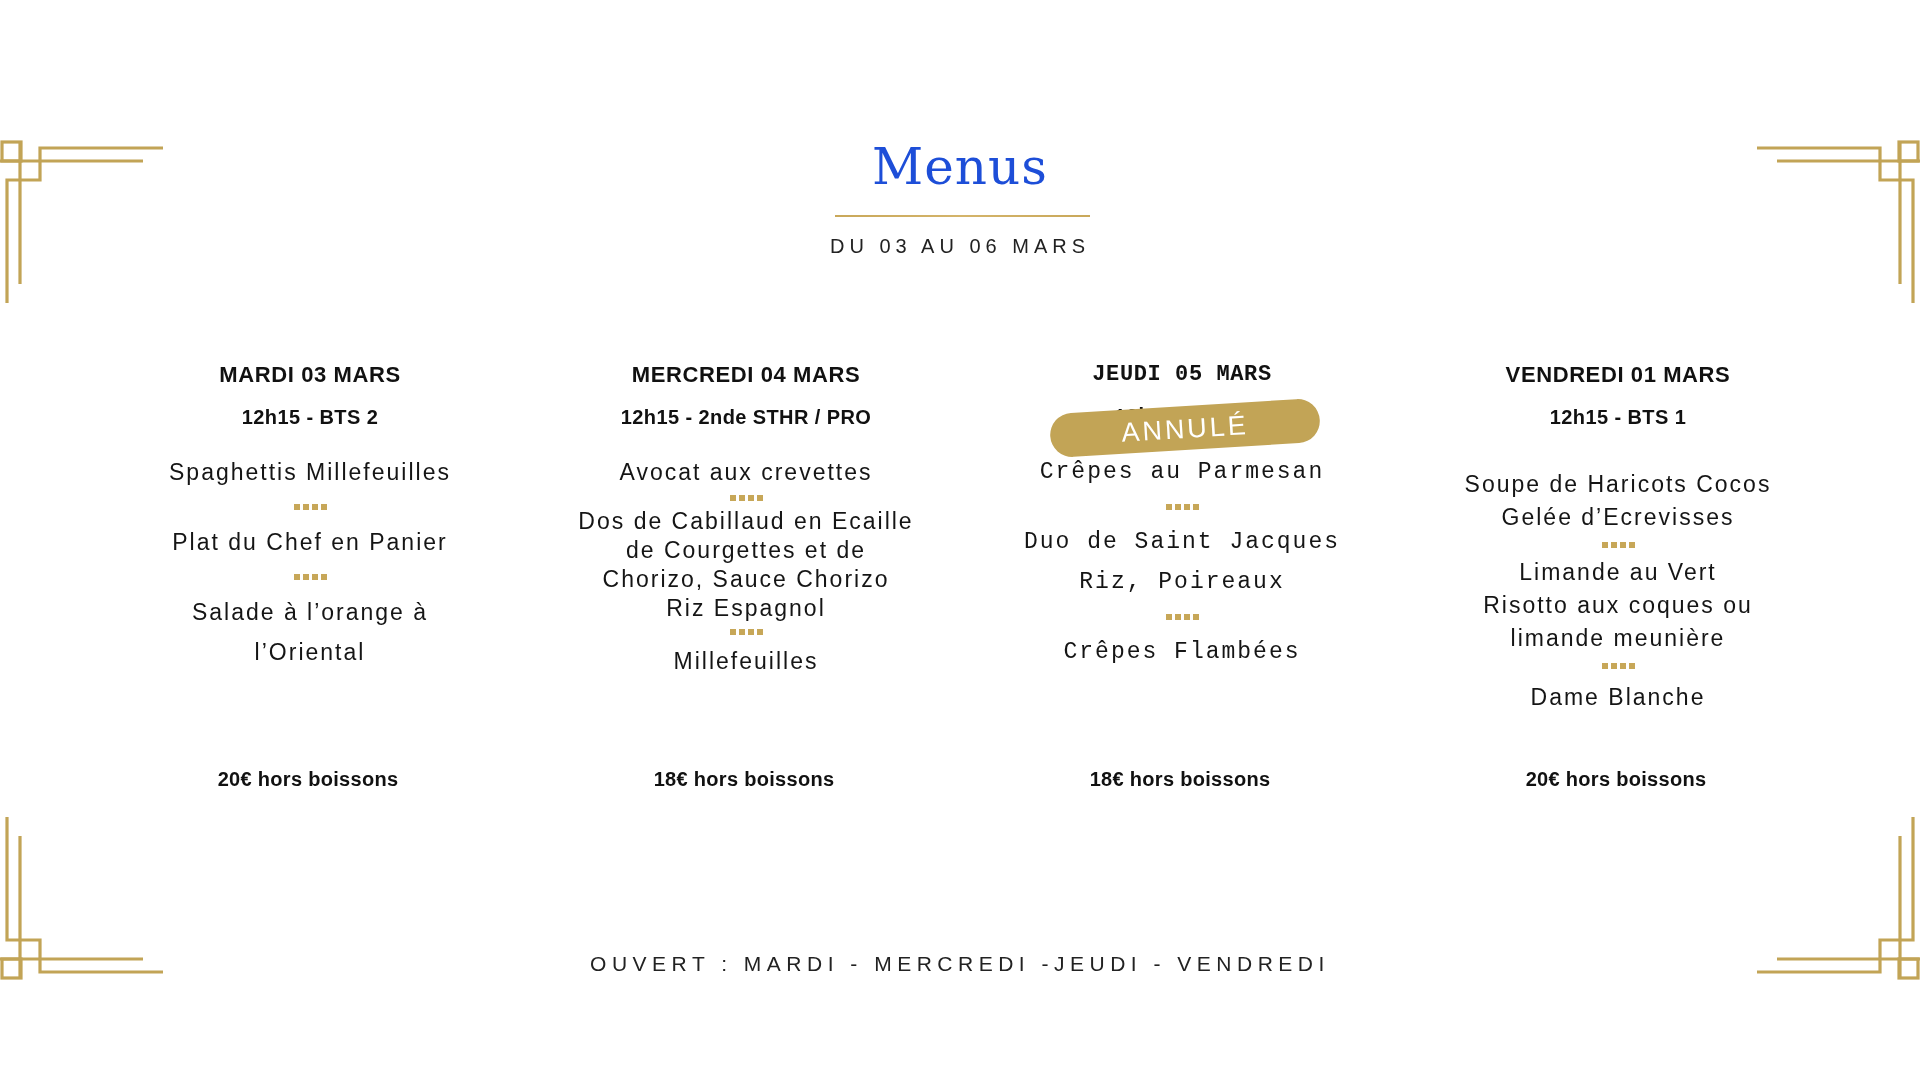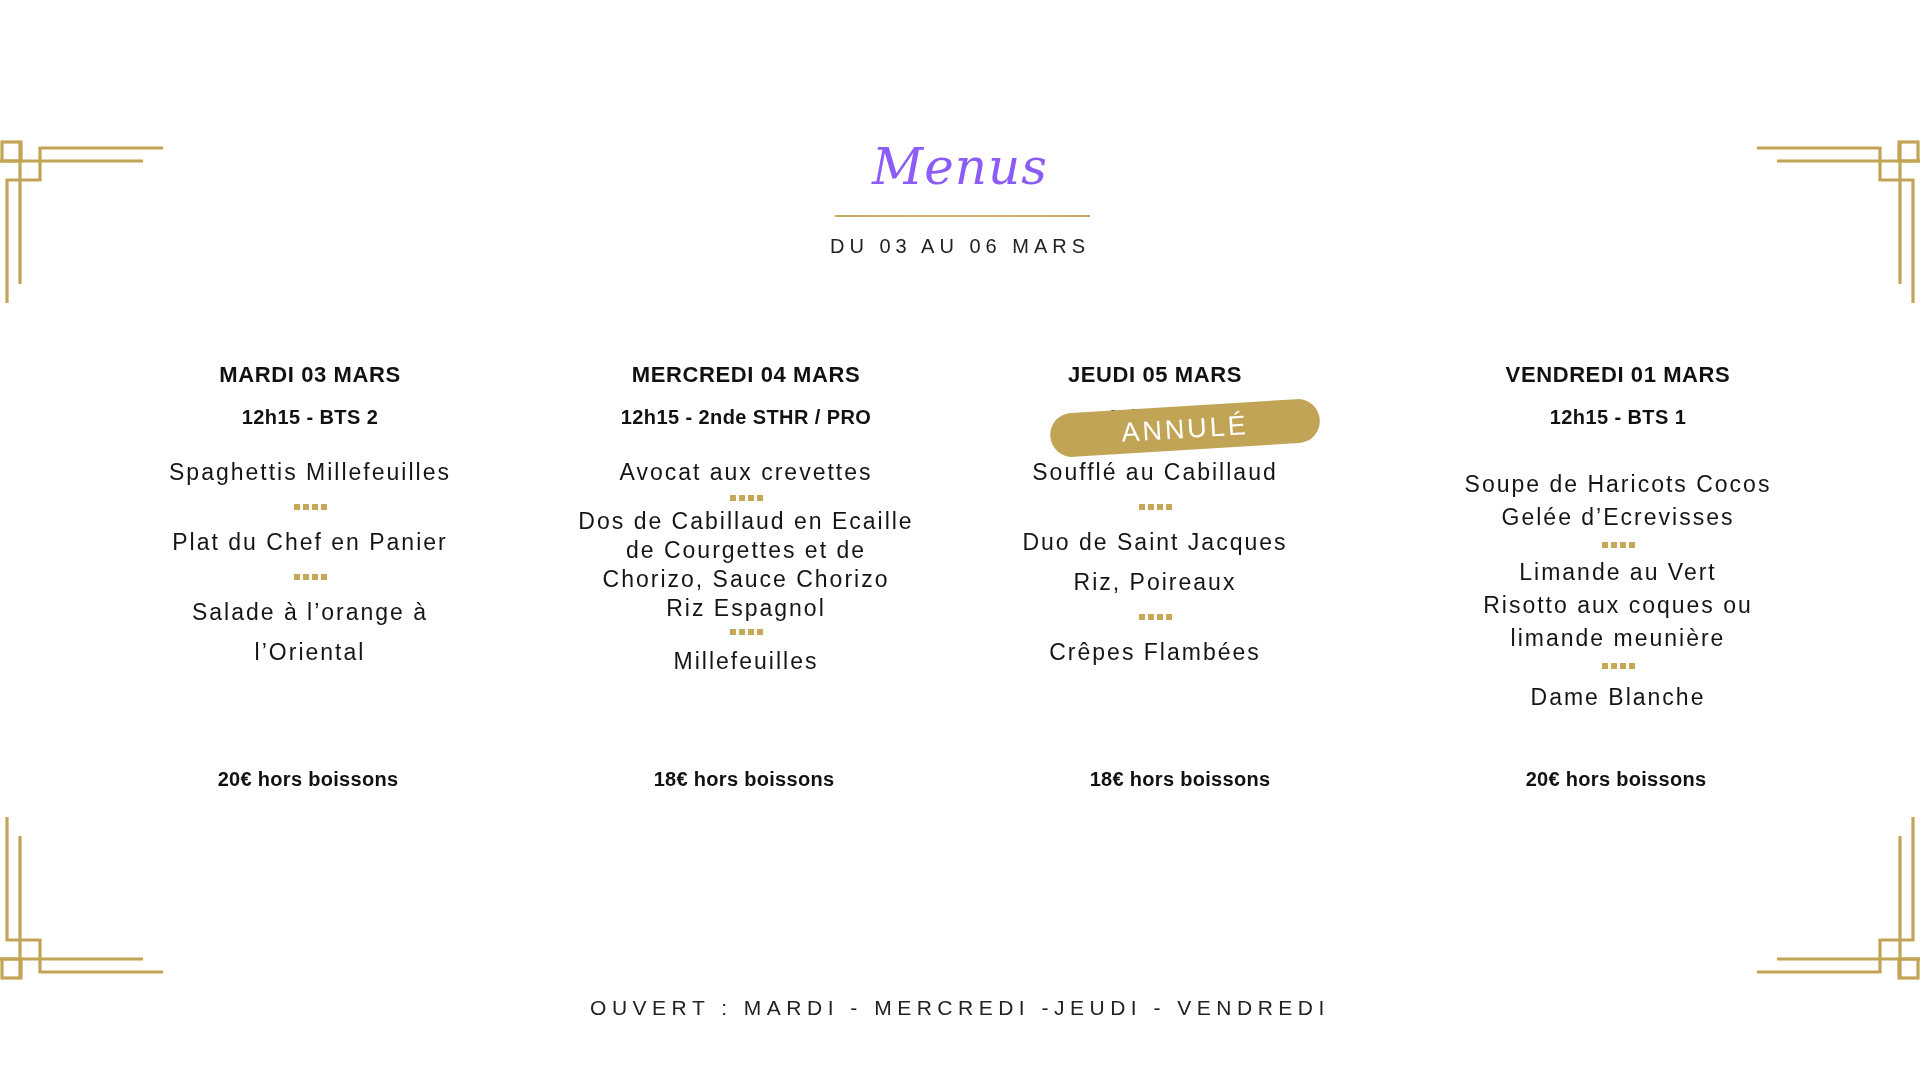--- a/index.html
+++ b/index.html
@@ -10,22 +10,22 @@
   }
   .corner { position: absolute; width: 170px; height: 180px; }
   .corner svg { width: 170px; height: 180px; display: block; }
   .corner.tl { left: 0; top: 130px; }
   .corner.tr { right: 0; top: 130px; transform: scaleX(-1); }
   .corner.bl { left: 0; bottom: 90px; transform: scaleY(-1); }
   .corner.br { right: 0; bottom: 90px; transform: scale(-1,-1); }
 
   .title {
     position: absolute; left: 0; width: 1920px; top: 138px; text-align: center;
-    font-family: "DejaVu Serif", serif; font-style: italic; font-size: 50px;
-    color: #8b5cf6; letter-spacing: 1px;
+    font-family: "DejaVu Serif", serif; font-size: 50px;
+    color: #1d4ed8; letter-spacing: 1px;
   }
   .title-rule {
     position: absolute; left: 835px; top: 215px; width: 255px; height: 2px;
     background: linear-gradient(90deg, #c9a85a, #d4b46a, #c9a85a);
   }
   .subtitle {
     position: absolute; left: 0; width: 1920px; top: 235px; text-align: center;
     font-size: 20px; letter-spacing: 5px; color: #222;
   }
 
@@ -47,21 +47,21 @@
   }
 
   .cancel-badge {
     position: absolute; left: 1050px; top: 406px; width: 270px; height: 44px;
     background: #c2a456; border-radius: 22px; transform: rotate(-3.5deg);
     color: #ffffff; font-size: 27px; letter-spacing: 3px; text-align: center;
     line-height: 46px;
   }
   .footer {
     position: absolute; left: 0; width: 1920px; top: 952px; text-align: center;
-    font-size: 21px; letter-spacing: 5.5px; color: #222; margin-top: 44px;
+    font-size: 21px; letter-spacing: 5.5px; color: #222;
   }
 </style>
 </head>
 <body>
 
 <div class="corner tl">
   <svg viewBox="0 0 170 180">
     <g fill="none" stroke="#c2a456" stroke-width="3.2">
       <rect x="2" y="12" width="19" height="19"></rect>
       <polyline points="163,18 40,18 40,50 7,50 7,173"></polyline>
@@ -148,25 +148,25 @@
         <span></span>
         <span></span>
         <span></span>
         <span></span>
       </div>
     <div class="dish airy">Millefeuilles</div>
   </div>
 </div>
 <div class="price" style="left:534px;">18€ hors boissons</div>
 
-<div class="col" style="left:945px;">
+<div class="col" style="left:972px;font-family:Liberation Mono, monospace;">
   <div class="day">JEUDI 05 MARS</div>
   <div class="slot">12h15 - ...</div>
   <div class="dishes">
-    <div class="dish airy">Soufflé au Cabillaud</div>
+    <div class="dish airy">Crêpes au Parmesan</div>
     <div class="sep">
         <span></span>
         <span></span>
         <span></span>
         <span></span>
       </div>
     <div class="dish airy">Duo de Saint Jacques
 Riz, Poireaux</div>
     <div class="sep">
         <span></span>

